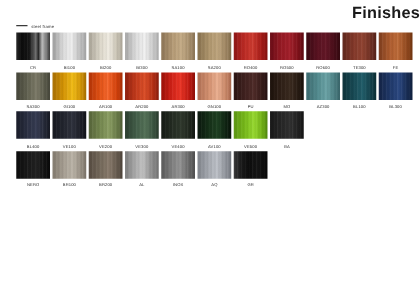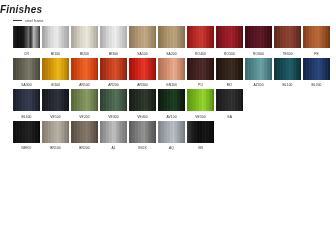--- a/index.html
+++ b/index.html
@@ -5,29 +5,28 @@
   html,body{margin:0;padding:0;}
   body{
     width:336px;height:161px;
     background:#ffffff;
     font-family:"Liberation Sans","DejaVu Sans",sans-serif;
     overflow:hidden;
   }
   #page{position:relative;width:336px;height:161px;}
 
   #title{
-    text-align:left;
-    font-size:10px;
+    text-align:right;
+    font-size:13px;
     font-weight:bold;
     color:#1a1a1a;
     letter-spacing:.2px;
     padding-top:3px;
     height:13px;
     line-height:13px;
-    font-style:italic;
   }
 
   #legend{
     display:flex;
     align-items:center;
     gap:3px;
     padding-left:13px;
     height:9px;
   }
   #legend .swatch-line{

